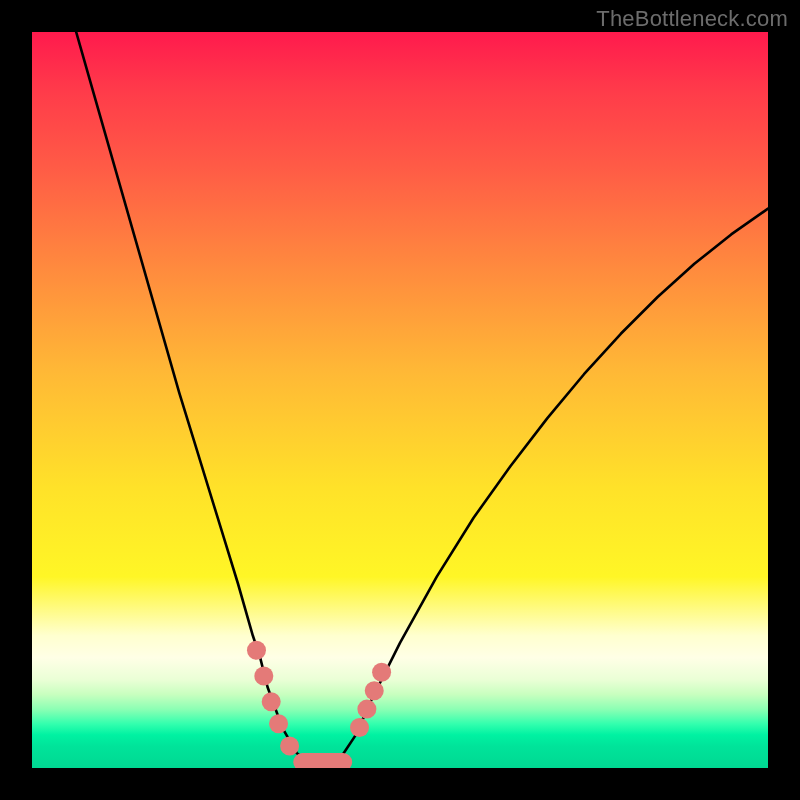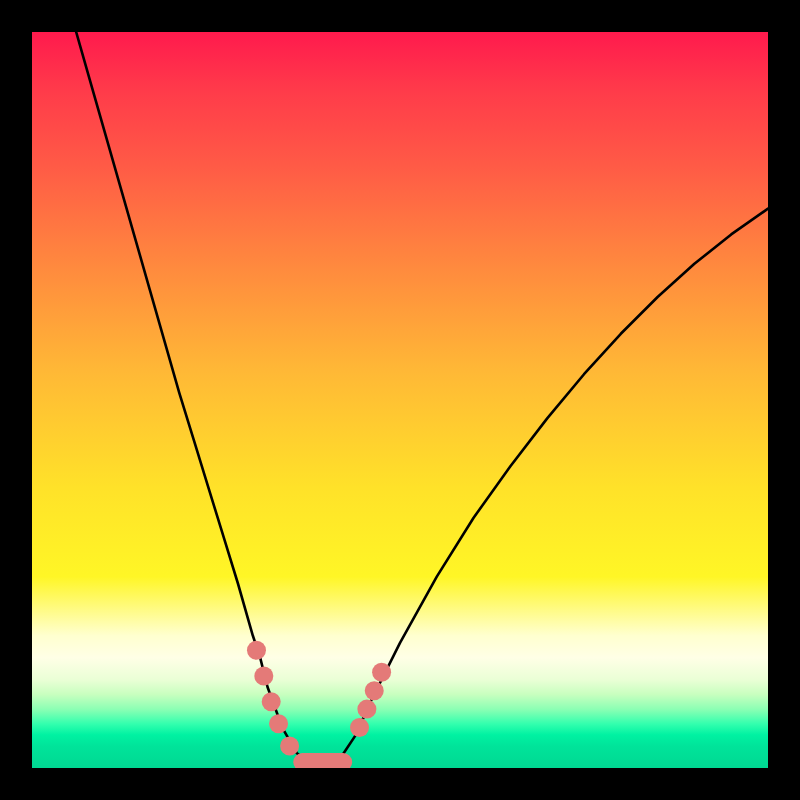--- a/index.html
+++ b/index.html
@@ -57,20 +57,21 @@
   svg {
     position: absolute;
     left: 0;
     top: 0;
   }
 </style>
 </head>
 <body>
 
 <div class="frame">
+  <div class="watermark">TheBottleneck.com</div>
   <div class="plot">
     <svg id="chart-svg" width="736" height="736" viewBox="0 0 736 736">
         <path d="M44.16 0.00 L58.88 51.52 L73.60 103.04 L88.32 154.56 L103.04 206.08 L117.76 257.60 L132.48 309.12 L147.20 360.64 L161.92 408.48 L176.64 456.32 L191.36 504.16 L206.08 552.00 L220.80 603.52 L228.16 625.60 L235.52 655.04 L250.24 695.52 L264.96 721.28 L279.68 732.32 L294.40 732.32 L309.12 724.96 L323.84 702.88 L338.56 669.76 L368.00 610.88 L404.80 544.64 L441.60 485.76 L478.40 434.24 L515.20 386.40 L552.00 342.24 L588.80 301.76 L625.60 264.96 L662.40 231.84 L699.20 202.40 L736.00 176.64 " fill="none" stroke="#000" stroke-width="2.6" stroke-linecap="round" stroke-linejoin="round"></path>
         <circle cx="224.48" cy="618.24" r="9.5" fill="#e47a78"></circle>
         <circle cx="231.84" cy="644.00" r="9.5" fill="#e47a78"></circle>
         <circle cx="239.20" cy="669.76" r="9.5" fill="#e47a78"></circle>
         <circle cx="246.56" cy="691.84" r="9.5" fill="#e47a78"></circle>
         <circle cx="257.60" cy="713.92" r="9.5" fill="#e47a78"></circle>
         <circle cx="327.52" cy="695.52" r="9.5" fill="#e47a78"></circle>
         <circle cx="334.88" cy="677.12" r="9.5" fill="#e47a78"></circle>

